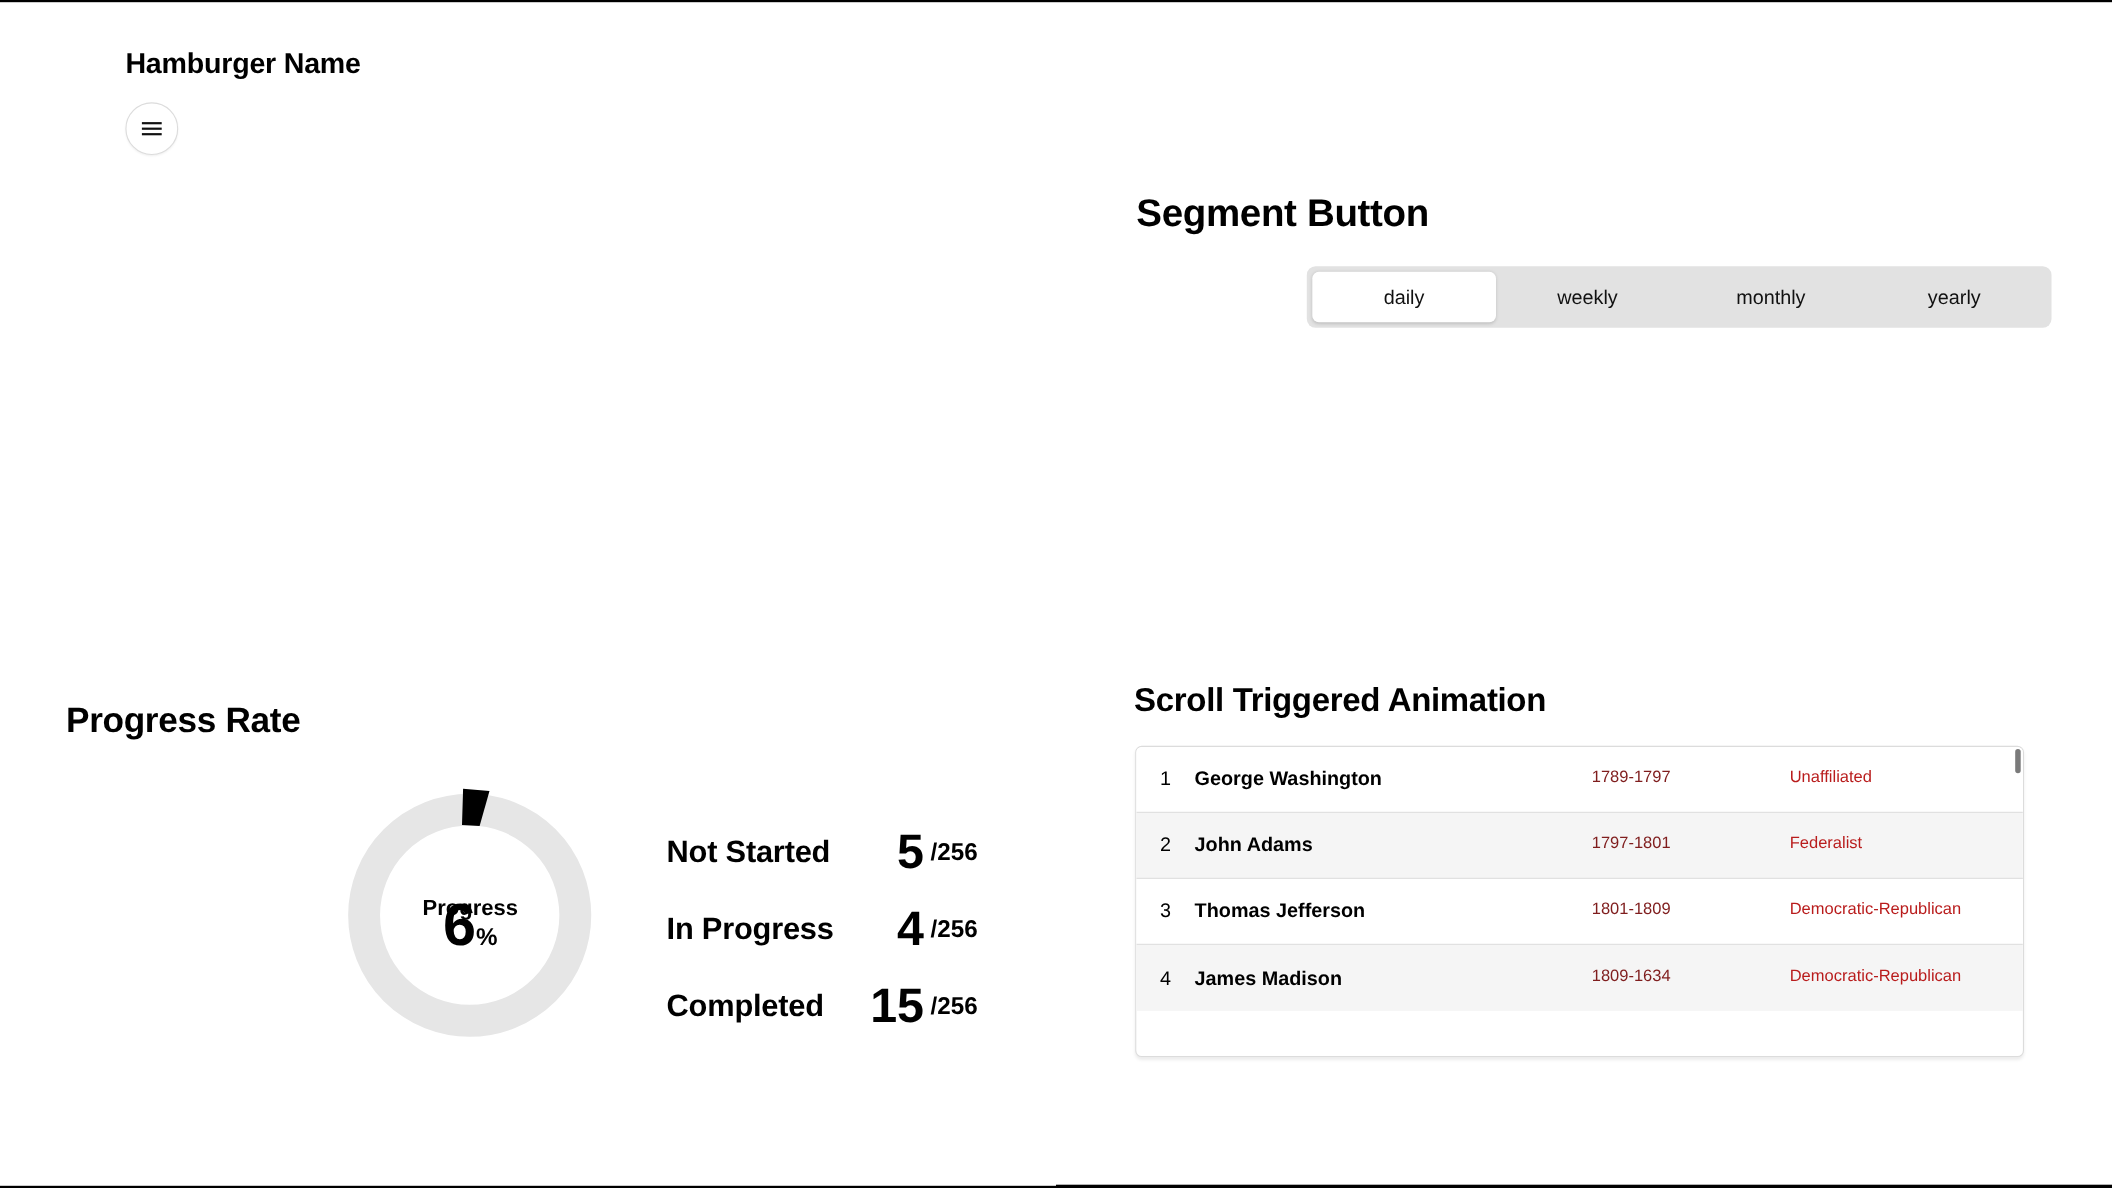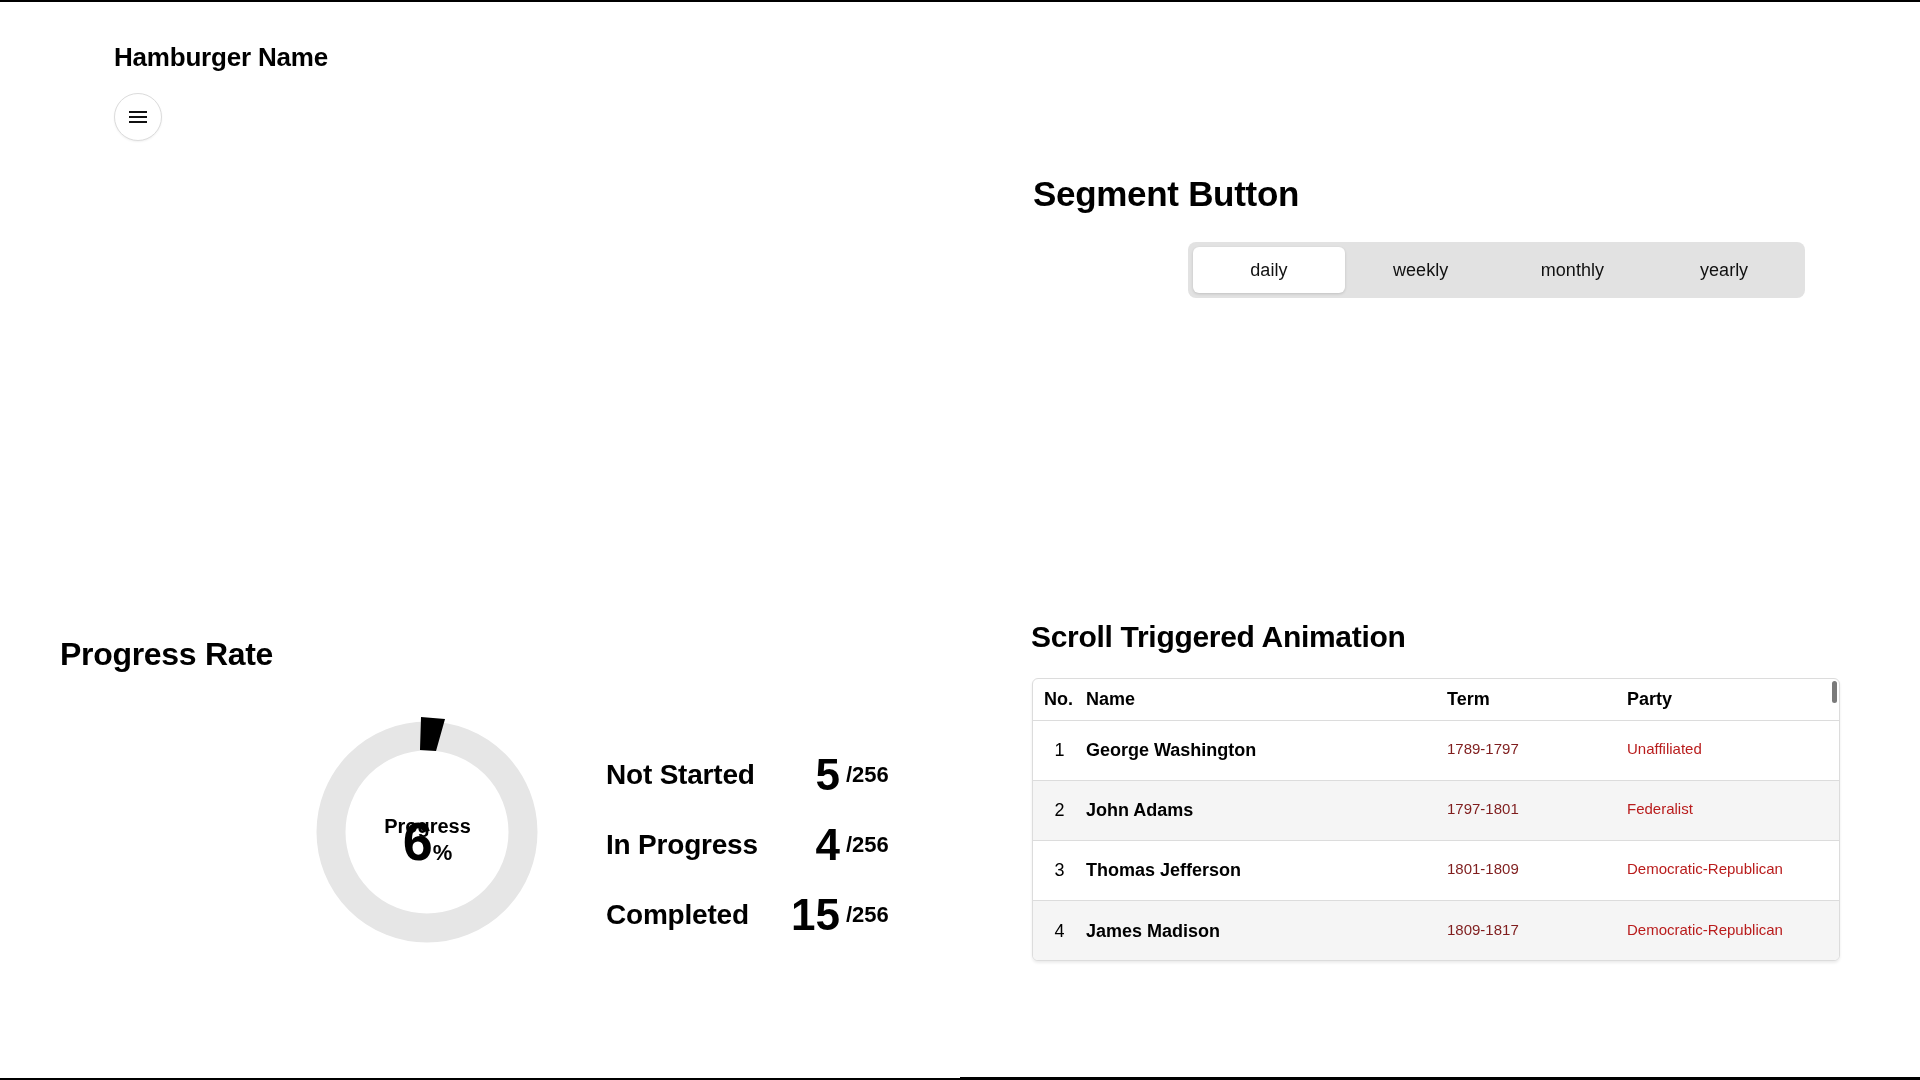--- a/index.html
+++ b/index.html
@@ -12,21 +12,21 @@
 
     
     .hamburger-title { position: absolute; left: 114px; top: 42px; font-size: 26px; font-weight: bold; letter-spacing: -0.2px; }
     .hamburger-btn { position: absolute; left: 114px; top: 93px; width: 48px; height: 48px; border-radius: 50%;
       border: 1px solid #dcdcdc; background: #fff; display: flex; flex-direction: column; align-items: center; justify-content: center; gap: 3px;
       box-shadow: 0 1px 2px rgba(0,0,0,0.06); cursor: pointer; }
     .hamburger-btn span { display: block; width: 18px; height: 2px; background: #111; }
 
     
     .segment-title { position: absolute; left: 1033px; top: 174px; font-size: 35px; font-weight: bold; letter-spacing: -0.3px; }
-    .segment-control { position: absolute; left: 1188px; top: 242px; width: 617px; height: 56px; background: #e2e2e2;
+    .segment-control { position: absolute; left: 1188px; top: 242px; width: 677px; height: 56px; background: #e2e2e2;
       border-radius: 8px; padding: 5px; display: flex; }
     .segment-item { flex: 1; display: flex; align-items: center; justify-content: center; font-size: 18px; color: #111;
       border-radius: 6px; cursor: pointer; }
     .segment-item.active { background: #fff; box-shadow: 0 1px 3px rgba(0,0,0,0.15); }
 
     
     .progress-title { position: absolute; left: 60px; top: 636px; font-size: 32px; font-weight: bold; letter-spacing: -0.3px; }
     .donut { position: absolute; left: 305px; top: 710px; width: 245px; height: 245px; }
     .donut-label { position: absolute; left: 305px; top: 790px; width: 245px; text-align: center; font-size: 20px; font-weight: bold; margin-top: 25px; }
     .donut-value { position: absolute; left: 305px; top: 810px; width: 245px; text-align: center; font-weight: bold; }
@@ -110,26 +110,20 @@
       <span class="stat-label">Completed</span>
       <span class="stat-num">15</span>
       <span class="stat-total">/256</span>
     </div>
   </div>
 </section>
 
 <section>
   <h2 class="scroll-title">Scroll Triggered Animation</h2>
   <div class="table-wrap">
-    <div class="tbl-header">
-      <span class="col-no">No.</span>
-      <span class="col-name">Name</span>
-      <span class="col-term">Term</span>
-      <span class="col-party">Party</span>
-    </div>
     <div class="tbl-body">
       <div class="tbl-row" style="background:#fff">
         <span class="col-no">1</span>
         <span class="col-name">George Washington</span>
         <span class="col-term">1789-1797</span>
         <span class="col-party">Unaffiliated</span>
       </div>
       <div class="tbl-row" style="background:#f5f5f5">
         <span class="col-no">2</span>
         <span class="col-name">John Adams</span>
@@ -138,19 +132,19 @@
       </div>
       <div class="tbl-row" style="background:#fff">
         <span class="col-no">3</span>
         <span class="col-name">Thomas Jefferson</span>
         <span class="col-term">1801-1809</span>
         <span class="col-party">Democratic-Republican</span>
       </div>
       <div class="tbl-row" style="background:#f5f5f5;border-bottom:none">
         <span class="col-no">4</span>
         <span class="col-name">James Madison</span>
-        <span class="col-term">1809-1817</span>
+        <span class="col-term">1809-1634</span>
         <span class="col-party">Democratic-Republican</span>
       </div>
     </div>
     <div class="scrollbar"></div>
   </div>
 </section>
 
 </body></html>

